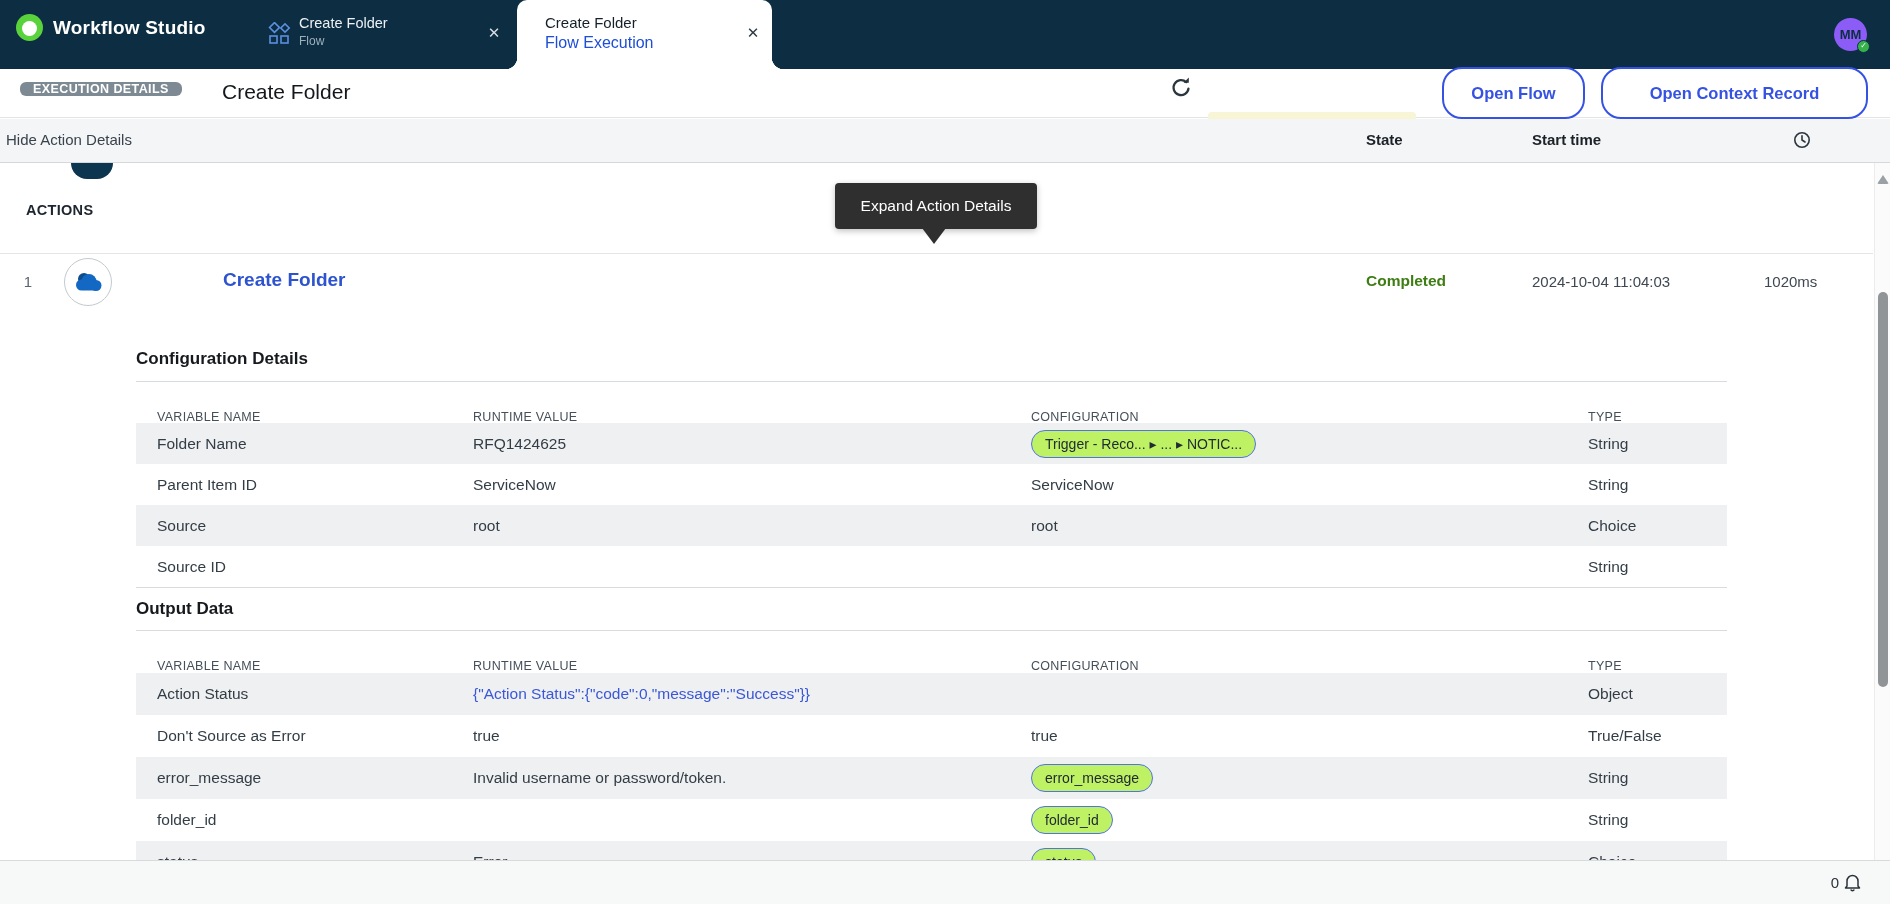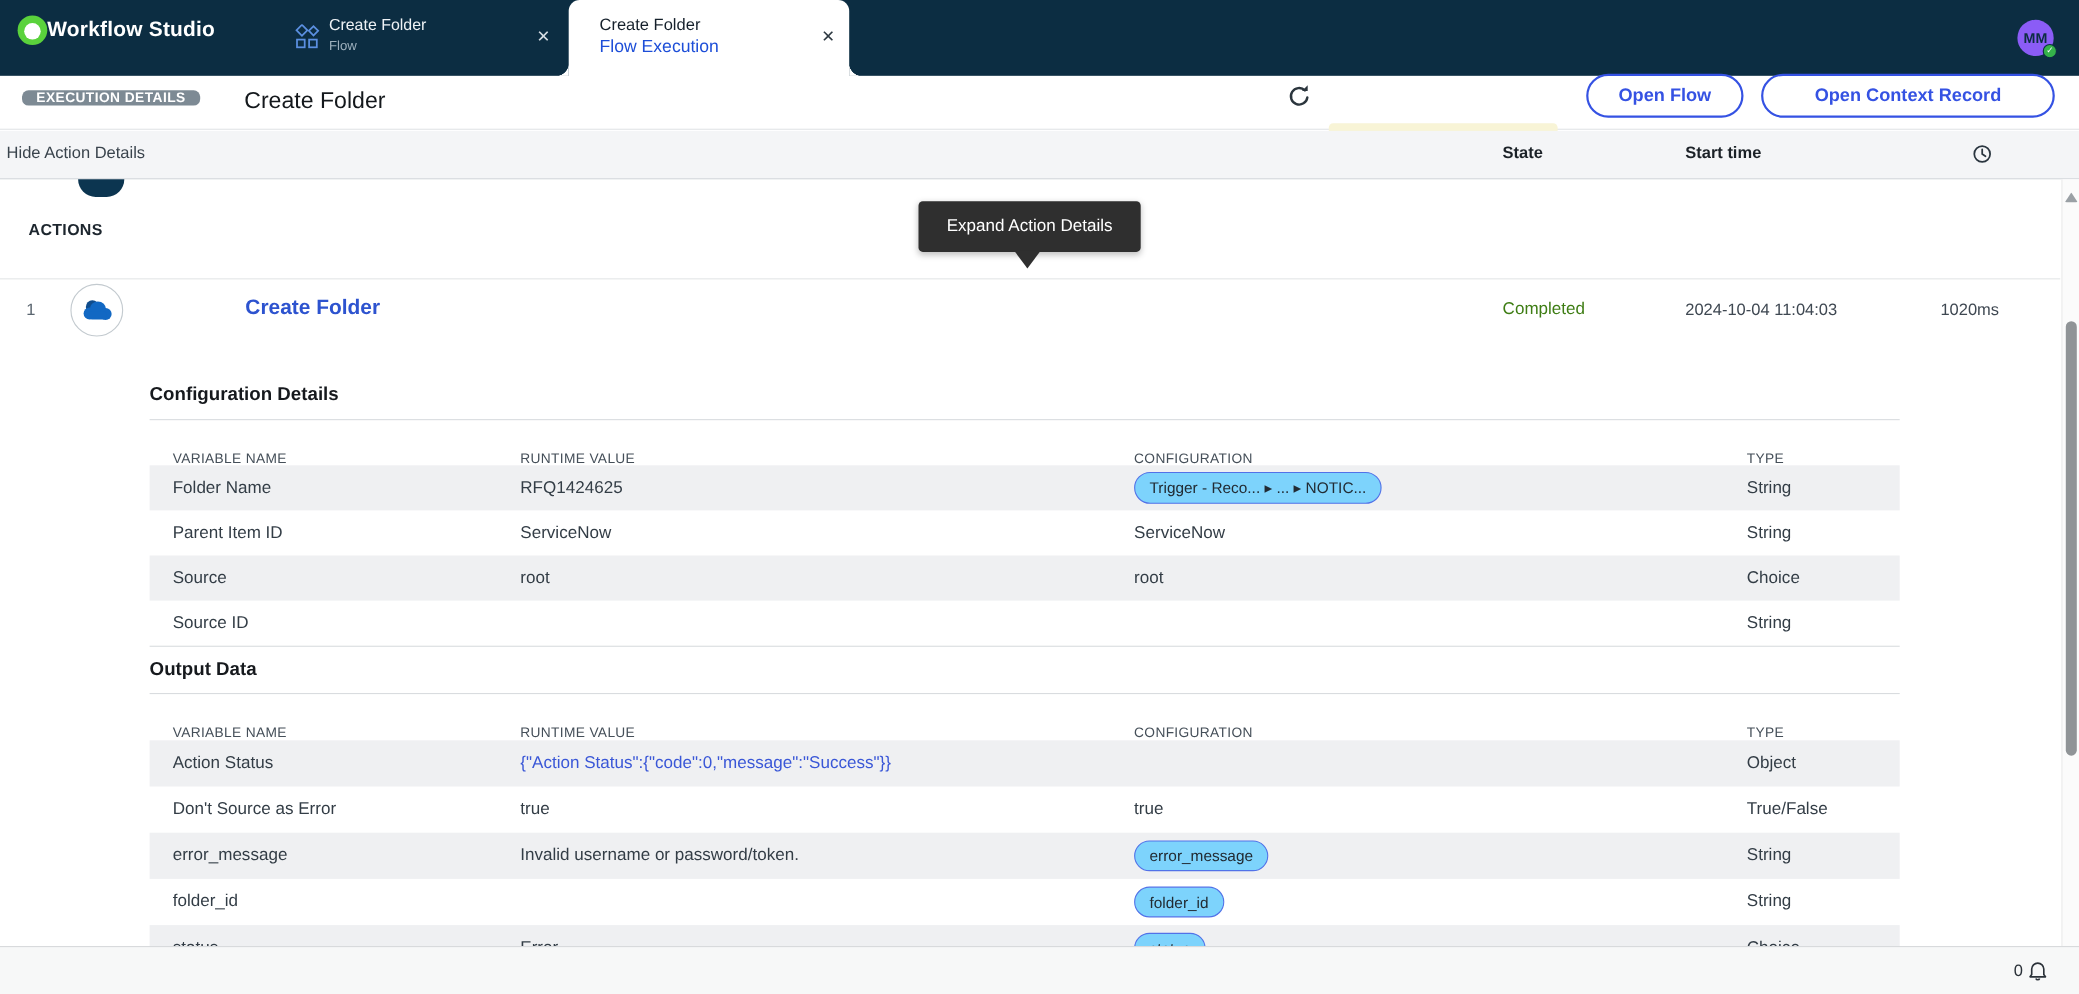--- a/index.html
+++ b/index.html
@@ -2,21 +2,21 @@
 <html><head>
 <meta charset="utf-8">
 <style>
   * { margin:0; padding:0; box-sizing:border-box; }
   html,body { background:#ffffff; }
   body { font-family:"Liberation Sans","DejaVu Sans",sans-serif; }
   .stage { position:relative; width:1890px; height:904px; overflow:hidden; background:#fff; }
 
   
   .topbar { position:absolute; left:0; top:0; width:1890px; height:69px; background:#0c2d42; }
-  .brand { position:absolute; left:16px; top:14px; display:flex; align-items:center; }
+  .brand { position:absolute; left:16px; top:14px; display:flex; align-items:center; gap:10px; }
   .logo { width:27px; height:27px; border-radius:50%; background:#5ad23c; position:relative; }
   .logo::after { content:""; position:absolute; left:6px; top:7px; width:15px; height:15px; border-radius:50%; background:#fff; }
   .brand-title { color:#ffffff; font-size:19px; font-weight:700; letter-spacing:.2px; }
 
   .tab { position:absolute; top:0; height:69px; }
   .tab-inactive { left:250px; width:267px; }
   .tab-inactive .tab-title { color:#eef2f5; font-size:14.5px; }
   .tab-inactive .tab-sub { color:#9db0bd; font-size:12px; margin-top:3px; }
   .tab-text { position:absolute; left:49px; top:15px; }
   .flow-icon { position:absolute; left:17px; top:22px; width:24px; height:24px; }
@@ -40,21 +40,21 @@
 
   
   .pagehead { position:absolute; left:0; top:69px; width:1890px; height:49px; background:#fff; border-bottom:1px solid #e2e4e6; }
   .exec-badge { position:absolute; left:20px; top:13px; background:#7d8a94; color:#ffffff; font-size:12.5px; font-weight:700;
                 letter-spacing:.4px; border-radius:6px; padding:0 13px; }
   .page-title { position:absolute; left:222px; top:11px; font-size:21px; color:#14181c; }
   .refresh-btn { position:absolute; left:1166px; top:3px; width:30px; height:30px; cursor:pointer; }
   .run-badge { position:absolute; left:1208px; top:7px; width:208px; height:31px; background:#f8f4d6; border-radius:4px;
                display:flex; align-items:center; justify-content:center; gap:10px; font-size:15px; color:#33393f;margin-top:36px; }
   .run-dot { width:10px; height:10px; border-radius:50%; background:#4f9e16; }
-  .pill-btn { position:absolute; top:-2px; height:40px; border:2px solid #3552e3; border-radius:20px; background:#fff;
+  .pill-btn { position:absolute; top:-2px; height:52px; border:2px solid #3552e3; border-radius:20px; background:#fff;
               color:#3552e3; font-weight:700; font-size:16.5px; display:flex; align-items:center; justify-content:center; cursor:pointer; }
   .btn-flow { left:1442px; width:143px; }
   .btn-context { left:1601px; width:267px; }
 
   
   .band { position:absolute; left:0; top:119px; width:1890px; height:44px; background:#f4f5f7; border-bottom:1px solid #d5d9dc; }
   .hide-link { position:absolute; left:6px; top:12px; font-size:15px; color:#39434c; cursor:pointer; }
   .band-state { position:absolute; left:1366px; top:12px; font-size:15px; font-weight:700; color:#1b2127; }
   .band-start { position:absolute; left:1532px; top:12px; font-size:15px; font-weight:700; color:#1b2127; }
   .clock-icon { position:absolute; left:1792px; top:11px; width:20px; height:20px; }
@@ -67,40 +67,40 @@
              color:#ffffff; font-size:15.5px; display:flex; align-items:center; justify-content:center;
              box-shadow:0 2px 6px rgba(0,0,0,.25); }
   .tooltip-caret { position:absolute; left:922px; top:228px; width:0; height:0;
                    border-left:12px solid transparent; border-right:12px solid transparent; border-top:16px solid #2f2f2f; }
 
   .action-divider { position:absolute; left:0; top:253px; width:1873px; border-top:1px solid #e3e5e7; }
   .row-index { position:absolute; left:18px; top:273px; width:20px; text-align:center; font-size:15px; color:#5b6670; }
   .action-icon { position:absolute; left:64px; top:258px; width:48px; height:48px; border-radius:50%;
                  background:#fff; border:1px solid #c3cacf; display:flex; align-items:center; justify-content:center; }
   .action-name { position:absolute; left:223px; top:269px; font-size:19px; font-weight:700; color:#2d53cf; cursor:pointer; }
-  .action-state { position:absolute; left:1366px; top:272px; font-size:15.5px; font-weight:400; color:#3e7d14; }
+  .action-state { position:absolute; left:1366px; top:272px; font-size:15.5px; font-weight:700; color:#3e7d14; }
   .action-time { position:absolute; left:1532px; top:273px; font-size:15px; color:#3f4852; }
   .action-dur { position:absolute; left:1764px; top:273px; font-size:15px; color:#3f4852; }
 
   .section-h { position:absolute; left:136px; font-size:17px; font-weight:700; color:#16191d; }
   .cfg-h { top:349px; } .out-h { top:599px; }
 
   .dtable { position:absolute; left:136px; width:1591px; border-top:1px solid #d9dcdf; border-bottom:1px solid #d9dcdf; }
   .cfg-table { top:381px; } .out-table { top:630px; }
   .trow { display:grid; grid-template-columns:337px 558px 557px 139px; align-items:center; }
   .thead { height:35px; }
   .thead span { font-size:12.5px; color:#454f59; letter-spacing:.3px;margin-top:28px; }
   .cfg-table .trow { height:41px; }
   .out-table .thead { height:36px; }
   .out-table .trow { height:42px; }
   .trow.alt { background:#eff0f2; }
   .c1 { padding-left:21px; }
   .cell { font-size:15.5px; color:#333d46; white-space:nowrap; overflow:hidden; }
   .cell.link { color:#3a57d7; cursor:pointer; }
-  .pill { display:inline-flex; align-items:center; border:1.5px solid #5272e8; border-radius:16px; background:#7dd3fc;
+  .pill { display:inline-flex; align-items:center; border:1.5px solid #5272e8; border-radius:16px; background:#bef264;
           padding:5px 13px; font-size:14px; color:#222b33; cursor:pointer; white-space:nowrap;text-align:center; }
 
   
   .scrollbar { position:absolute; left:1874px; top:163px; width:16px; height:697px; background:#fbfbfb; border-left:1px solid #ececec; }
   .scroll-up { position:absolute; left:2px; top:12px; width:0; height:0;
                border-left:6px solid transparent; border-right:6px solid transparent; border-bottom:9px solid #9aa0a5;
                border-radius:2px; cursor:pointer; }
   .scroll-thumb { position:absolute; left:3px; top:129px; width:10px; height:395px; background:#909497; border-radius:5px; cursor:pointer; }
 
   

